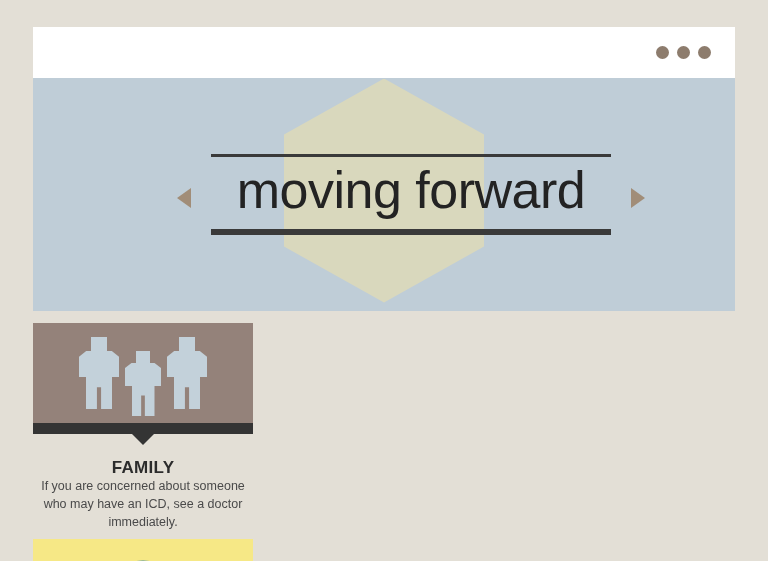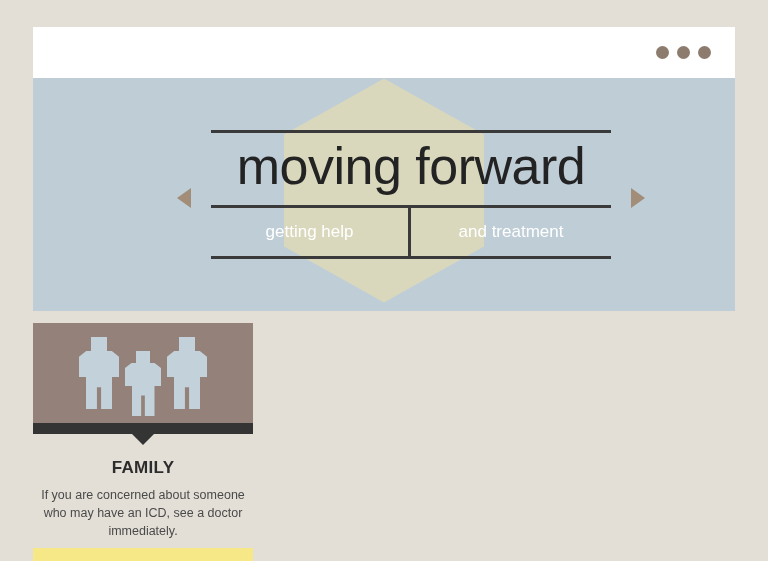--- a/index.html
+++ b/index.html
@@ -197,21 +197,20 @@
     color: #2c2c2c;
     margin-top: 24px;
     letter-spacing: 0.3px;
   }
 
   .card-body {
     text-align: center;
     font-size: 12.5px;
     line-height: 1.42;
     color: #4a4a4a;
-    margin-top: 9px;
     padding: 0 6px;
   }
 
   
   .people { display: flex; align-items: flex-end; gap: 6px; }
   .person { position: relative; }
   .person .head {
     width: 16px; height: 15px;
     background: #c3d1da;
     margin: 0 auto;
@@ -279,24 +278,20 @@
 
       <div class="nav-arrow" id="nav-prev"></div>
 
       <div id="hero-panel">
         <div id="hero-rule-top"></div>
 
         <div id="hero-title">moving forward</div>
 
         <div id="hero-rule-mid"></div>
 
-        <div id="hero-subrow">
-          <div class="hero-sub" id="hero-sub-left">getting help</div>
-          <div class="hero-sub" id="hero-sub-right">and treatment</div>
-        </div>
 
         <div id="hero-rule-bottom"></div>
       </div>
 
       <div class="nav-arrow" id="nav-next"></div>
 
     </div>
   </div>
 </div>
 

